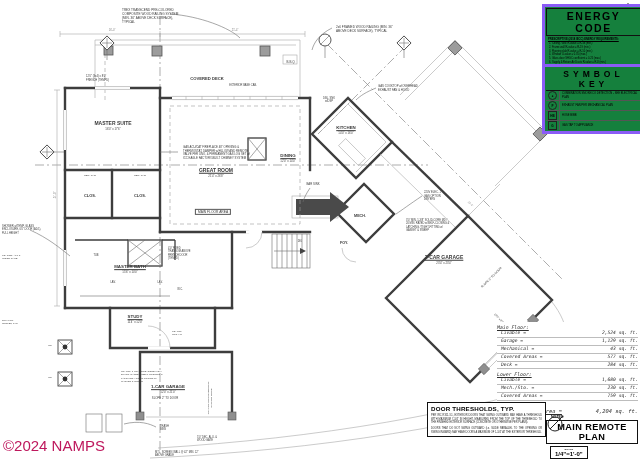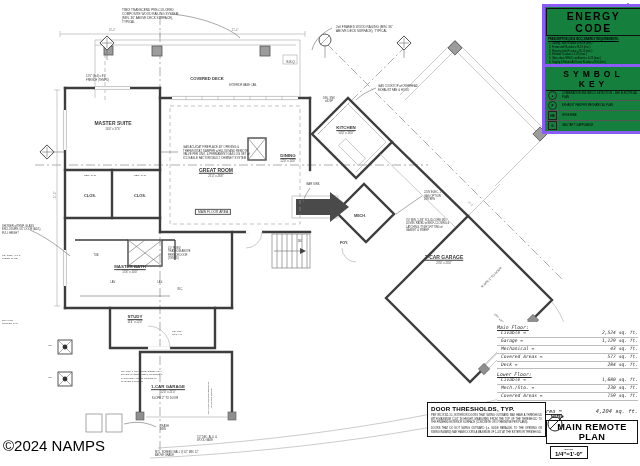--- a/index.html
+++ b/index.html
@@ -302,21 +302,21 @@
 WOOD GATE</span>
       <span class="pl la" style="left: 2px; top: 319px; font-size: 2.5px;">110V FLR.
 OUTLET, TYP.</span>
       <span class="pl" style="left: 50px; top: 346px; font-size: 2.5px; transform: translate(-50%, -50%);">WP</span>
       <span class="pl" style="left: 50px; top: 378px; font-size: 2.5px; transform: translate(-50%, -50%);">WP</span>
       <span class="pl la" style="left: 543px; top: 59px; font-size: 2.5px;">ADVISE SQ. FT. QUANTITY, MIN. 20%</span>
       <span class="pl" style="left: 56px; top: 195px; font-size: 2.6px; transform: translate(-50%, -50%) rotate(-90deg); color: rgb(125, 125, 125);">24'-0"</span>
       <span class="pl" style="left: 112px; top: 31px; font-size: 2.6px; transform: translate(-50%, -50%); color: rgb(125, 125, 125);">16'-0"</span>
       <span class="pl" style="left: 235px; top: 31px; font-size: 2.6px; transform: translate(-50%, -50%); color: rgb(125, 125, 125);">21'-4"</span>
       <span class="pl" style="left: 470px; top: 204px; font-size: 2.6px; transform: translate(-50%, -50%) rotate(45deg); color: rgb(125, 125, 125);">23'-4"</span>
-      <span class="pl la" style="left: 3px; top: 436px; font-size: 15px; color: #000000;">©2024 NAMPS</span>
+      <span class="pl la" style="left: 3px; top: 436px; font-size: 15px; color: #be185d;">©2024 NAMPS</span>
     </div>
 
   <div class="panel bx" id="energy-box">
     <div id="energy-title">ENERGY CODE</div>
     <div id="energy-sub">PRESCRIPTIVE (2018 IECC) ENERGY REQUIREMENTS:</div>
     <ol id="energy-items">
         <li>Ceiling / attic R-value = R-38 (min.)</li>
         <li>Frame wall R-value = R-19 (min.)</li>
         <li>Flooring slab R-value = R-10 (min.)</li>
         <li>Window U-value = 0.35 (max.)</li>

